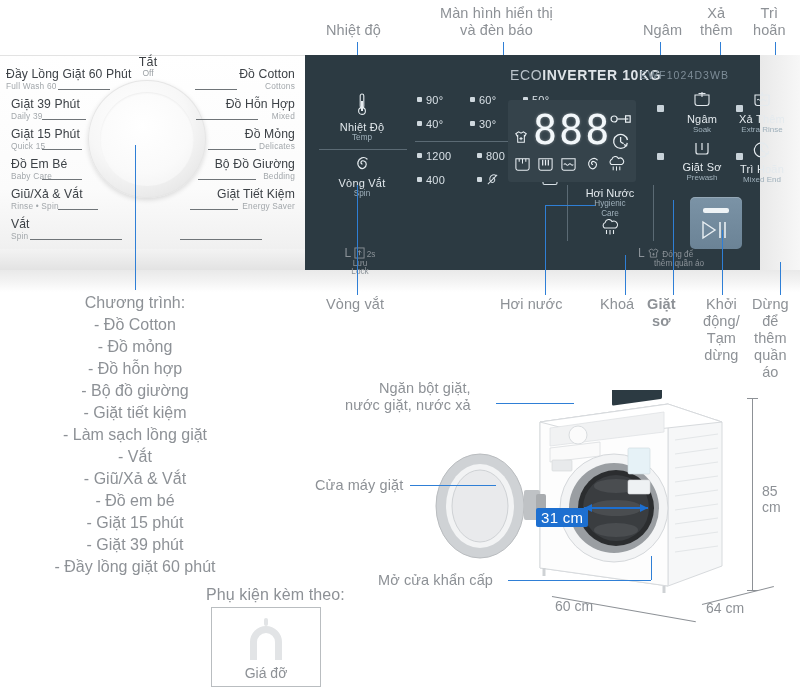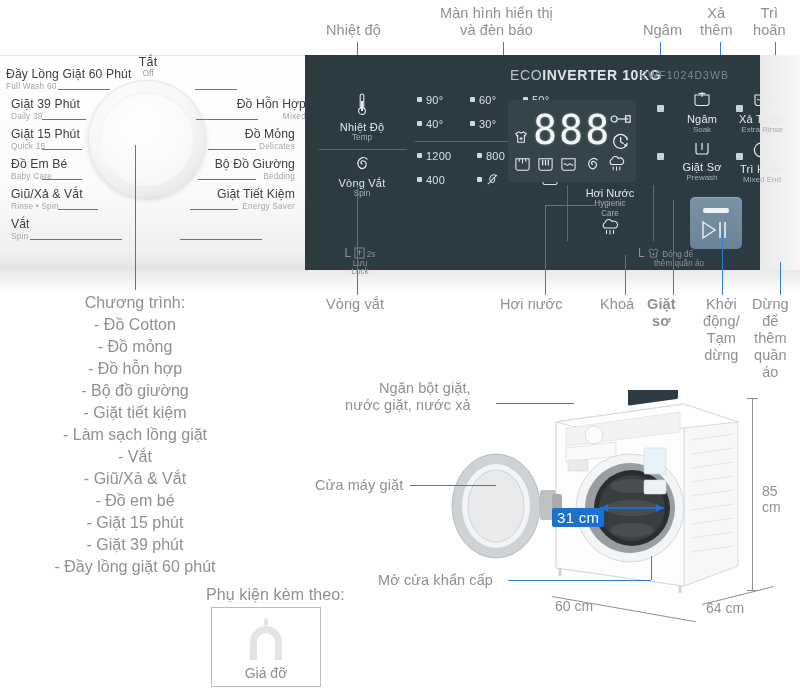--- a/index.html
+++ b/index.html
@@ -111,21 +111,21 @@
   #startbtn .bar{position:absolute;left:13px;top:11px;width:26px;height:5px;background:#eef3f6;border-radius:2px;}
 
   .steamblock{position:absolute;left:265px;top:132px;width:80px;text-align:center;}
   .steamblock .vn{font-size:11px;color:#e4eaee;}
   .steamblock .en{font-size:8.2px;color:#9fb0bb;line-height:9.5px;}
   .steamsep{position:absolute;width:1px;background:#5b6a74;}
 
   .footmark{position:absolute;font-size:8.2px;color:#8b9298;line-height:8.6px;text-align:center;}
 
   
-  #machine{position:absolute;left:448px;top:390px;width:300px;height:210px;}
+  #machine{position:absolute;left:432px;top:390px;width:300px;height:210px;}
   .dimtext{position:absolute;color:#8d9196;font-size:14px;}
   .dimline{position:absolute;background:#8d9196;}
   .badge31{
     position:absolute;background:#1d6fd0;color:#fff;font-size:15px;
     padding:1px 5px;border-radius:2px;letter-spacing:.3px;
   }
 
   
   #accbox{
     position:absolute;left:211px;top:607px;width:108px;height:78px;
@@ -193,23 +193,27 @@
     <div class="en">Rinse • Spin</div>
   </div>
   <div class="lead" style="left:58px;top:154px;width:40px;"></div>
 
   <div class="prog left" style="left:11px;top:162px;">
     <div class="vn">Vắt</div>
     <div class="en">Spin</div>
   </div>
   <div class="lead" style="left:30px;top:184px;width:92px;"></div>
 
+  <div class="prog right" style="right:505px;top:12px;width:110px;">
+    <div class="vn">Đồ Cotton</div>
+    <div class="en">Cottons</div>
+  </div>
   <div class="lead" style="left:195px;top:34px;width:42px;"></div>
 
-  <div class="prog right" style="right:494px;top:42px;width:110px;">
+  <div class="prog right" style="right:505px;top:42px;width:110px;">
     <div class="vn">Đồ Hỗn Hợp</div>
     <div class="en">Mixed</div>
   </div>
   <div class="lead" style="left:196px;top:64px;width:62px;"></div>
 
   <div class="prog right" style="right:505px;top:72px;width:110px;">
     <div class="vn">Đồ Mỏng</div>
     <div class="en">Delicates</div>
   </div>
   <div class="lead" style="left:208px;top:94px;width:48px;"></div>

